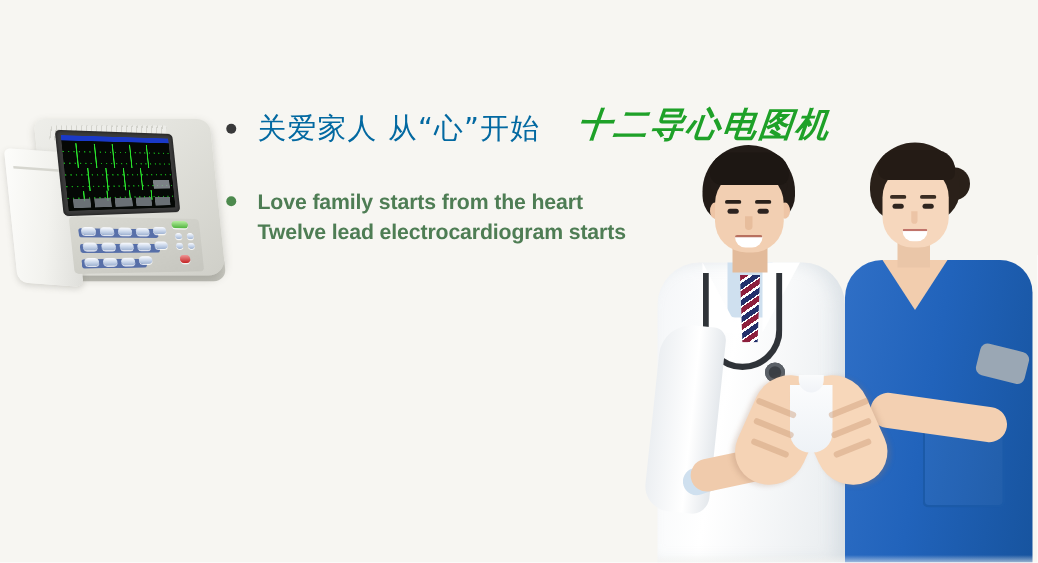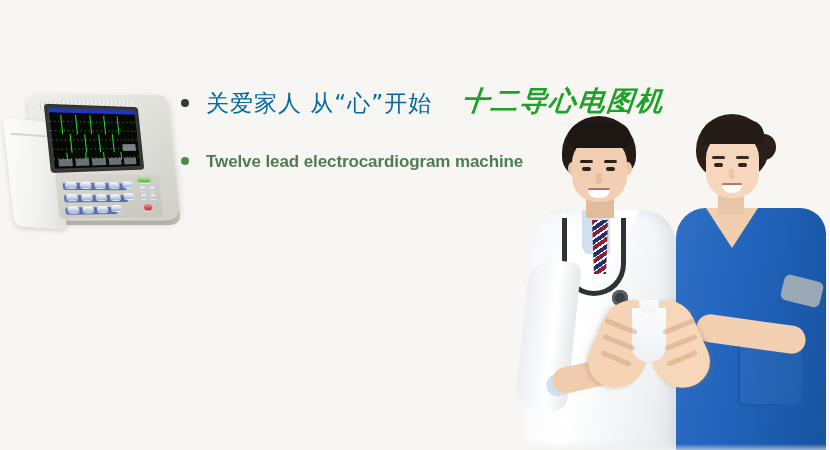--- a/index.html
+++ b/index.html
@@ -608,21 +608,22 @@
       <div class="key key-red" style="left:84px; top:30px;"></div>
     </div>
   </div>
 
   <span class="bullet bullet-dark"></span>
   <div class="headline-cn">关爱家人 从“心”开始</div>
   <div class="headline-cn-green">十二导心电图机</div>
 
   <span class="bullet bullet-green"></span>
   <div class="subhead">
-    <div>Twelve lead electrocardiogram machine</div>
+    <div>Love family starts from the heart</div>
+    <div>Twelve lead electrocardiogram starts</div>
   </div>
 
   <div class="people">
 
     <div>
       <div class="doc-coat"></div>
       <div class="doc-shirt"></div>
       <div class="doc-collar-l"></div>
       <div class="doc-collar-r"></div>
       <div class="doc-tie"></div>

